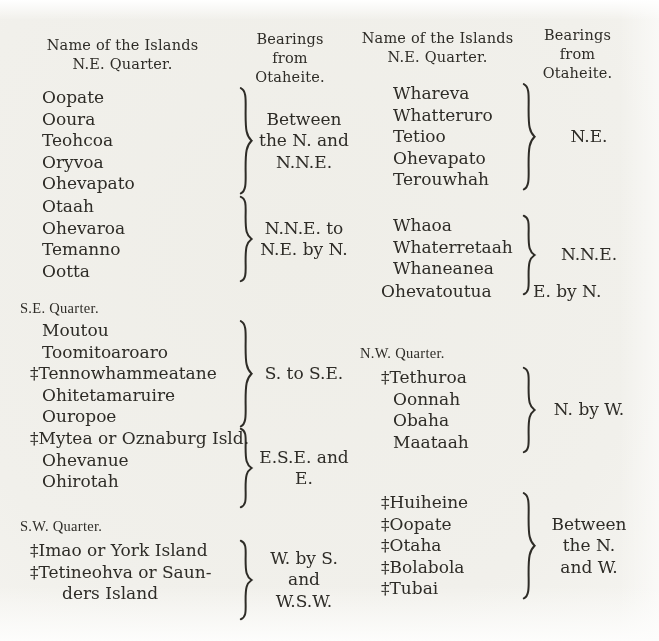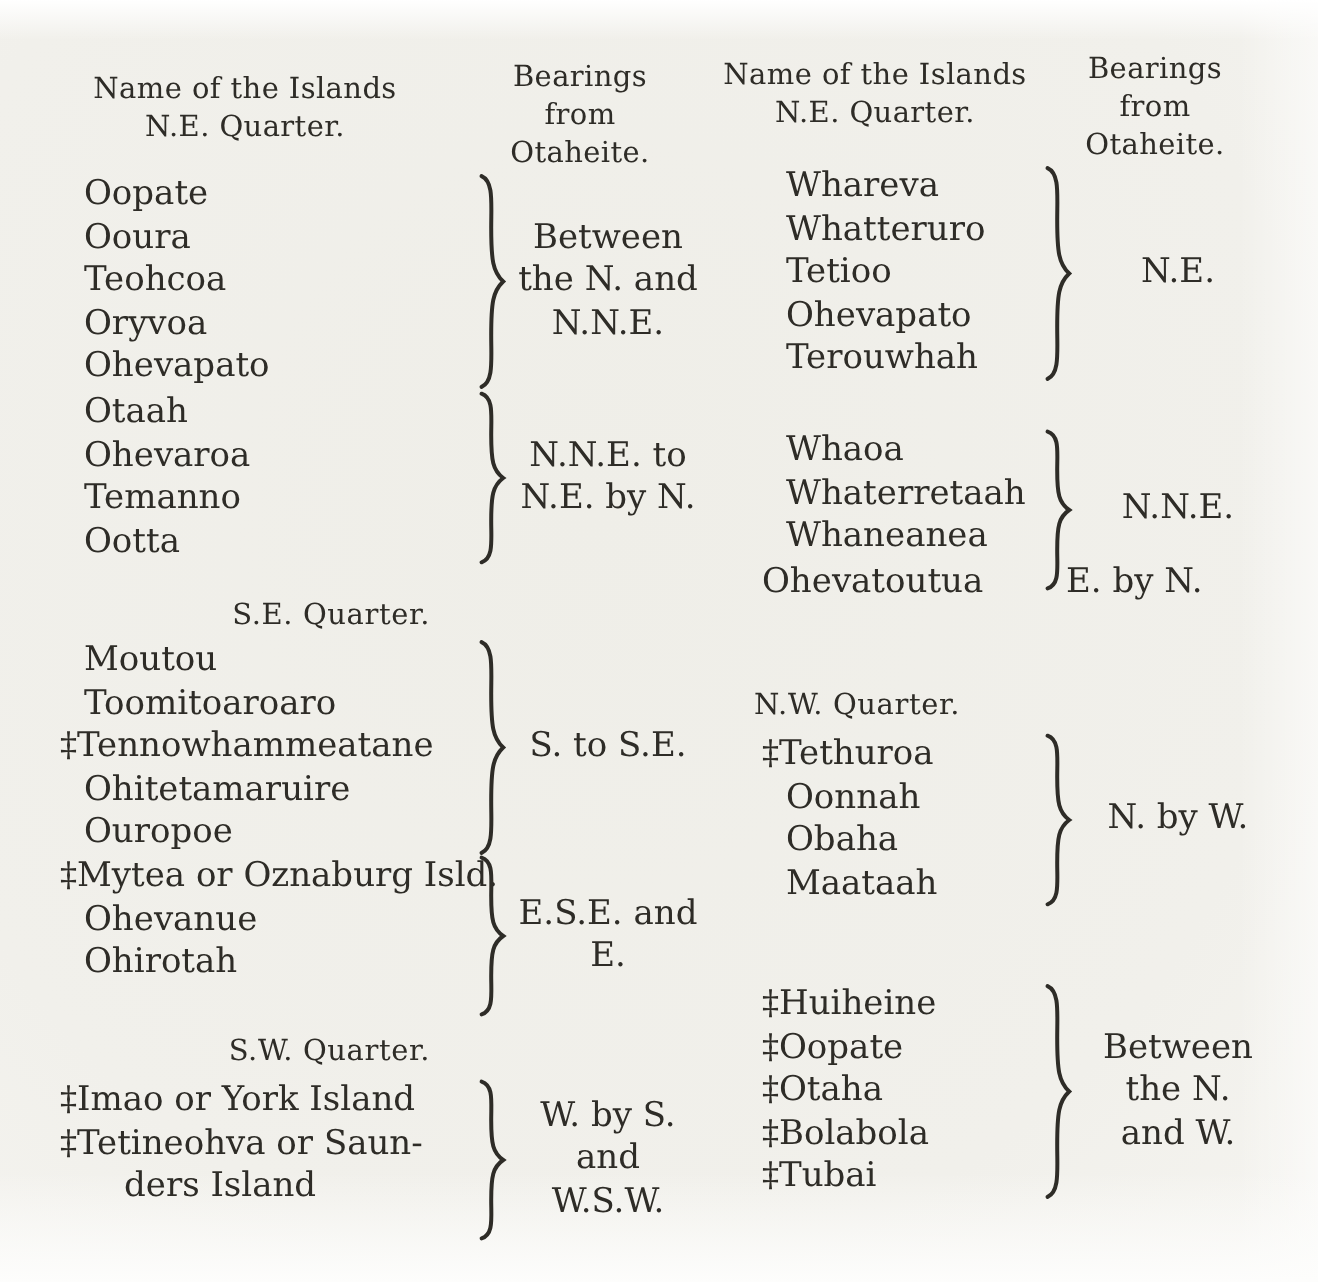--- a/index.html
+++ b/index.html
@@ -15,22 +15,22 @@
       linear-gradient(#ffffff, rgba(255,255,255,0) 20px),
       linear-gradient(to top, #fdfdfc, rgba(255,255,255,0) 55px),
       linear-gradient(to left, rgba(255,255,255,.55), rgba(255,255,255,0) 40px),
       radial-gradient(ellipse at 45% 40%, #efeee8 0%, #f1f0eb 70%, #f5f4f0 100%);
   }
   .hdr{
     position:absolute;text-align:center;
     font-size:14.5px;line-height:19px;letter-spacing:.2px;
   }
   .quarter{
-    position:absolute;text-align:right;
-    font-size:14.5px;letter-spacing:.3px;
+    position:absolute;text-align:left;
+    font-size:14.5px;letter-spacing:.3px;font-family:Liberation Serif, serif;
   }
   .grp{
     position:absolute;display:flex;align-items:stretch;
   }
   .names{
     font-size:17px;line-height:21.5px;white-space:nowrap;
     padding-left:12px;
   }
   .names > div{min-height:21.5px;}
   .names .dg{text-indent:-12px;}

